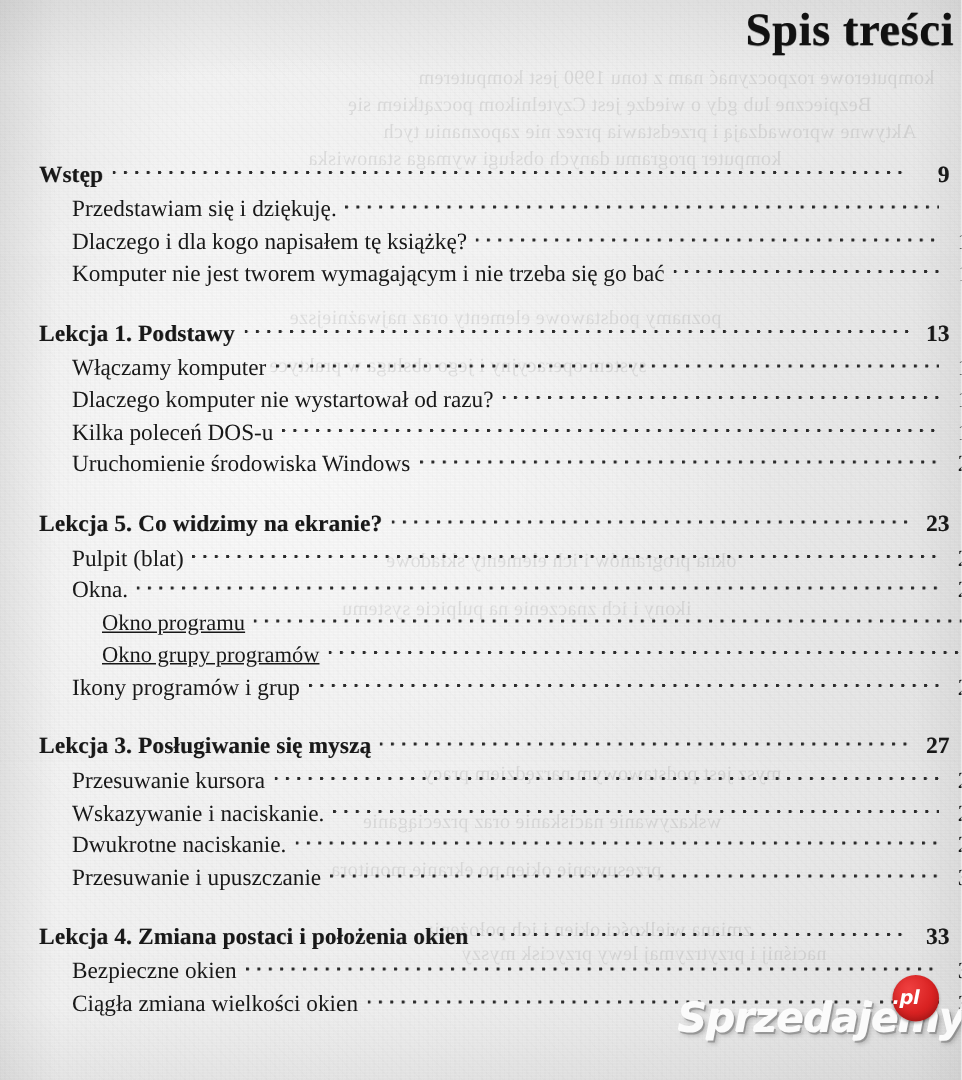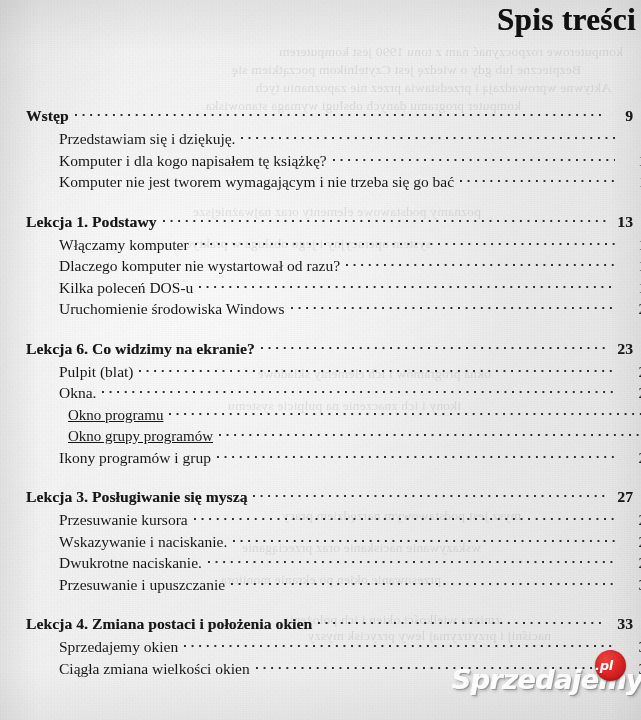--- a/index.html
+++ b/index.html
@@ -125,21 +125,21 @@
   .lvl-sec .page {
     font-weight: bold;
     font-size: 15.5px;
     letter-spacing: .1px;
     text-shadow: 0.35px 0 0 rgba(25,25,25,.45);
   }
   .lvl-sec { height: 23px; }
 
   .lvl-1 .label, .lvl-1 .page {
     font-size: 15.5px;
-    margin-left: 12px;
+    margin-left: 1px;
   }
   .lvl-1 { padding-left: 21px; }
 
   .lvl-2 { padding-left: 42px; }
   .lvl-2 .label, .lvl-2 .page {
     font-size: 15px;
     text-decoration: underline;
   }
 
   .row .label, .row .page { color: #181818; }
@@ -220,21 +220,21 @@
         <span class="label">Wstęp</span>
         <span class="leader"></span>
         <span class="page">9</span>
       </div>
       <div class="row lvl-1">
         <span class="label">Przedstawiam się i dziękuję.</span>
         <span class="leader"></span>
         <span class="page">9</span>
       </div>
       <div class="row lvl-1">
-        <span class="label">Komputer i dla kogo napisałem tę książkę?</span>
+        <span class="label">Dlaczego i dla kogo napisałem tę książkę?</span>
         <span class="leader"></span>
         <span class="page">10</span>
       </div>
       <div class="row lvl-1">
         <span class="label">Komputer nie jest tworem wymagającym i nie trzeba się go bać</span>
         <span class="leader"></span>
         <span class="page">11</span>
       </div>
     </div>
     <div class="group">
@@ -259,21 +259,21 @@
         <span class="page">18</span>
       </div>
       <div class="row lvl-1">
         <span class="label">Uruchomienie środowiska Windows</span>
         <span class="leader"></span>
         <span class="page">20</span>
       </div>
     </div>
     <div class="group">
       <div class="row lvl-sec">
-        <span class="label">Lekcja 6. Co widzimy na ekranie?</span>
+        <span class="label">Lekcja 5. Co widzimy na ekranie?</span>
         <span class="leader"></span>
         <span class="page">23</span>
       </div>
       <div class="row lvl-1">
         <span class="label">Pulpit (blat)</span>
         <span class="leader"></span>
         <span class="page">24</span>
       </div>
       <div class="row lvl-1">
         <span class="label">Okna.</span>
@@ -321,21 +321,21 @@
         <span class="page">31</span>
       </div>
     </div>
     <div class="group">
       <div class="row lvl-sec">
         <span class="label">Lekcja 4. Zmiana postaci i położenia okien</span>
         <span class="leader"></span>
         <span class="page">33</span>
       </div>
       <div class="row lvl-1">
-        <span class="label">Sprzedajemy okien</span>
+        <span class="label">Bezpieczne okien</span>
         <span class="leader"></span>
         <span class="page">33</span>
       </div>
       <div class="row lvl-1">
         <span class="label">Ciągła zmiana wielkości okien</span>
         <span class="leader"></span>
         <span class="page">34</span>
       </div>
     </div>
   </div>

